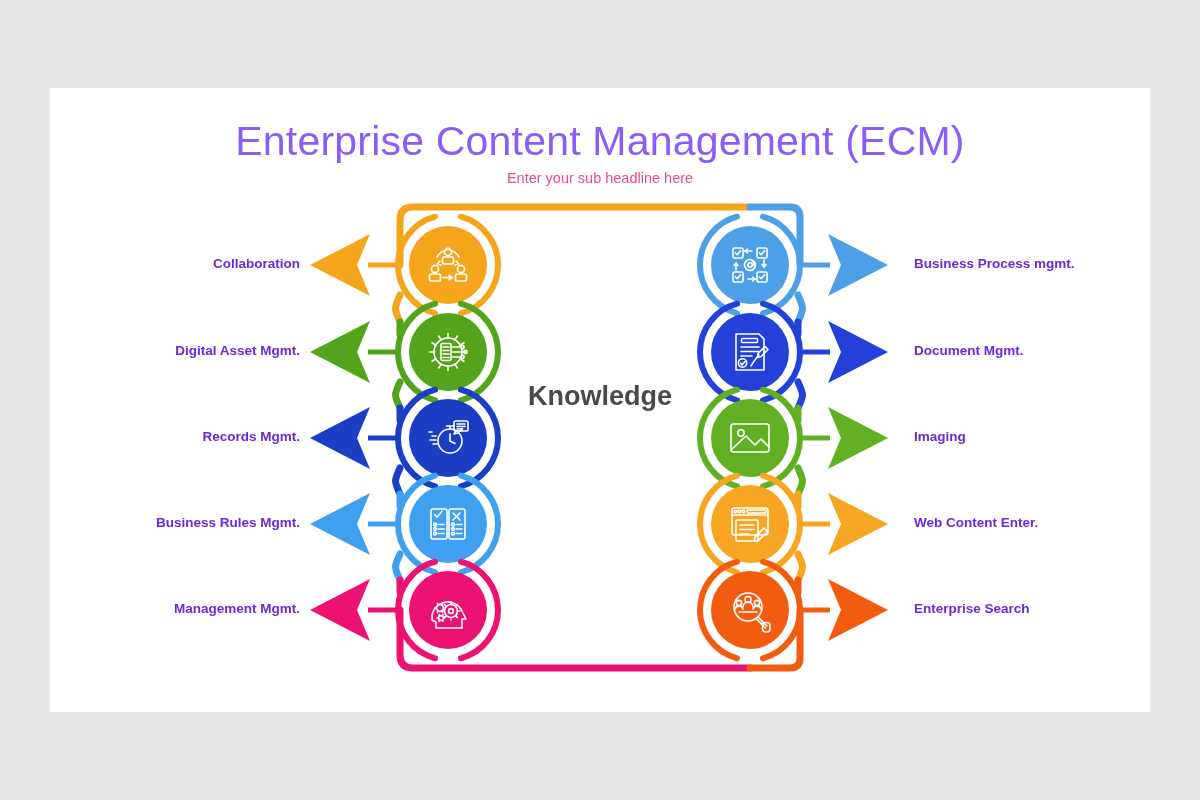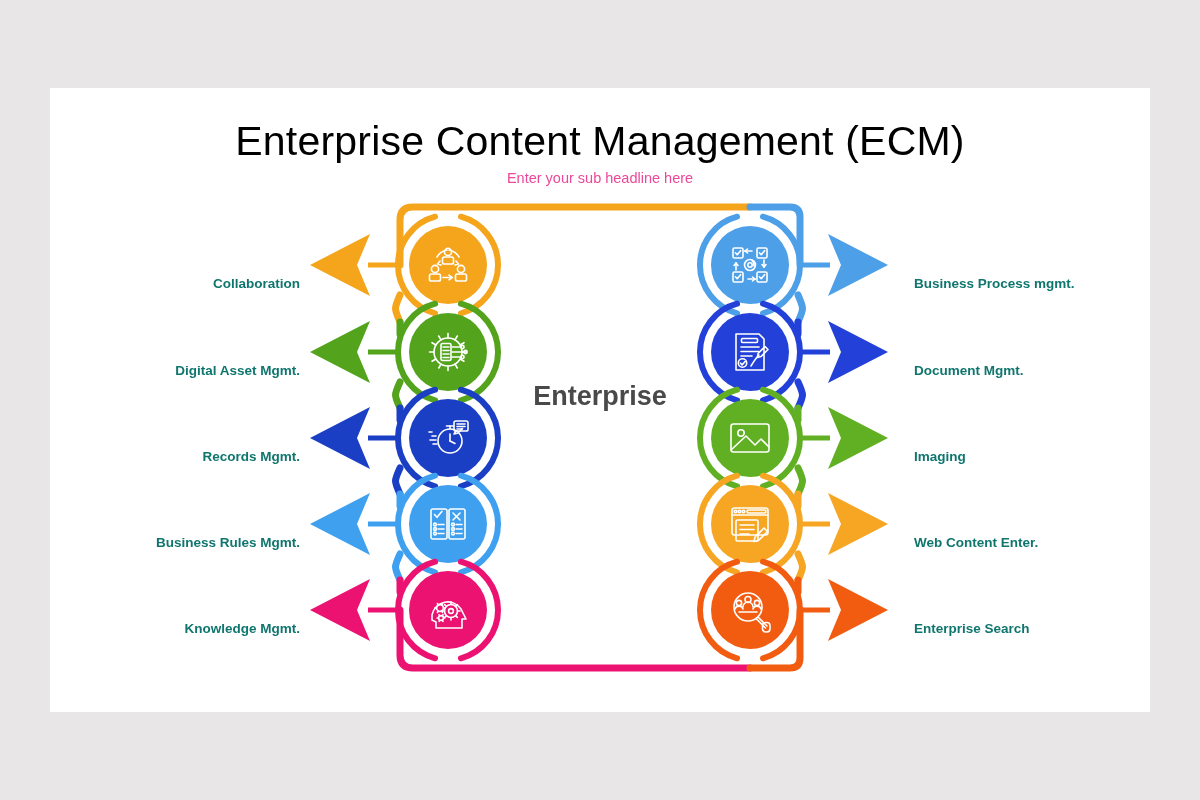--- a/index.html
+++ b/index.html
@@ -18,21 +18,21 @@
     width: 1100px;
     height: 624px;
     background: #ffffff;
     overflow: hidden;
   }
   #title {
     position: absolute;
     left: 0; top: 30px; width: 1100px;
     text-align: center;
     font-size: 41px;
-    color: #000000;
+    color: #8b5cf6;
     font-weight: 400;
     letter-spacing: 0.2px;
     white-space: nowrap;
   }
   #subtitle {
     position: absolute;
     left: 0; top: 82px; width: 1100px;
     text-align: center;
     font-size: 14.5px;
     color: #ec4899;
@@ -45,39 +45,38 @@
     font-size: 27px;
     line-height: 37px;
     color: #494949;
     font-weight: bold;
   }
   .node { position: absolute; width: 0; height: 0; }
   .lbl {
     position: absolute;
     font-size: 13.5px;
     font-weight: bold;
-    color: #0f766e;
+    color: #6d28d9;
     white-space: nowrap;
     top: -9px;
-    margin-top: 20px;
   }
   .lbl.left  { right: 0; text-align: right; }
   .lbl.right { left: 16px;  text-align: right;  }
   svg { position: absolute; left: 0; top: 0; overflow: visible; }
 </style>
 </head>
 <body>
 
 <div id="slide">
 
   <div id="title">Enterprise Content Management (ECM)</div>
   <div id="subtitle">Enter your sub headline here</div>
 
   <div id="centerText">
-    <div>Enterprise</div>
+    <div>Knowledge</div>
   </div>
 
   <svg id="rails-layer" width="1100" height="624">
       <path d="M 350 207 C 344 220.5 344 220.5 350 234" fill="none" stroke="#f5a51c" stroke-width="7" stroke-linecap="round"></path>
       <path d="M 350 234 L 350 246" fill="none" stroke="#53a31d" stroke-width="7" stroke-linecap="round"></path>
       <path d="M 350 294 C 344 307 344 307 350 320" fill="none" stroke="#53a31d" stroke-width="7" stroke-linecap="round"></path>
       <path d="M 350 320 L 350 332" fill="none" stroke="#1b3fc4" stroke-width="7" stroke-linecap="round"></path>
       <path d="M 350 380 C 344 393 344 393 350 406" fill="none" stroke="#1b3fc4" stroke-width="7" stroke-linecap="round"></path>
       <path d="M 350 406 L 350 418" fill="none" stroke="#3fa0f0" stroke-width="7" stroke-linecap="round"></path>
       <path d="M 350 466 C 344 479 344 479 350 492" fill="none" stroke="#3fa0f0" stroke-width="7" stroke-linecap="round"></path>
@@ -345,21 +344,21 @@
       <div class="node" style="left: 250px; top: 264px;">
         <span class="lbl left">Digital  Asset Mgmt.</span>
       </div>
       <div class="node" style="left: 250px; top: 350px;">
         <span class="lbl left">Records  Mgmt.</span>
       </div>
       <div class="node" style="left: 250px; top: 436px;">
         <span class="lbl left">Business  Rules  Mgmt.</span>
       </div>
       <div class="node" style="left: 250px; top: 522px;">
-        <span class="lbl left">Knowledge  Mgmt.</span>
+        <span class="lbl left">Management  Mgmt.</span>
       </div>
       <div class="node" style="left: 848px; top: 177px;">
         <span class="lbl right">Business  Process mgmt.</span>
       </div>
       <div class="node" style="left: 848px; top: 264px;">
         <span class="lbl right">Document  Mgmt.</span>
       </div>
       <div class="node" style="left: 848px; top: 350px;">
         <span class="lbl right">Imaging</span>
       </div>

